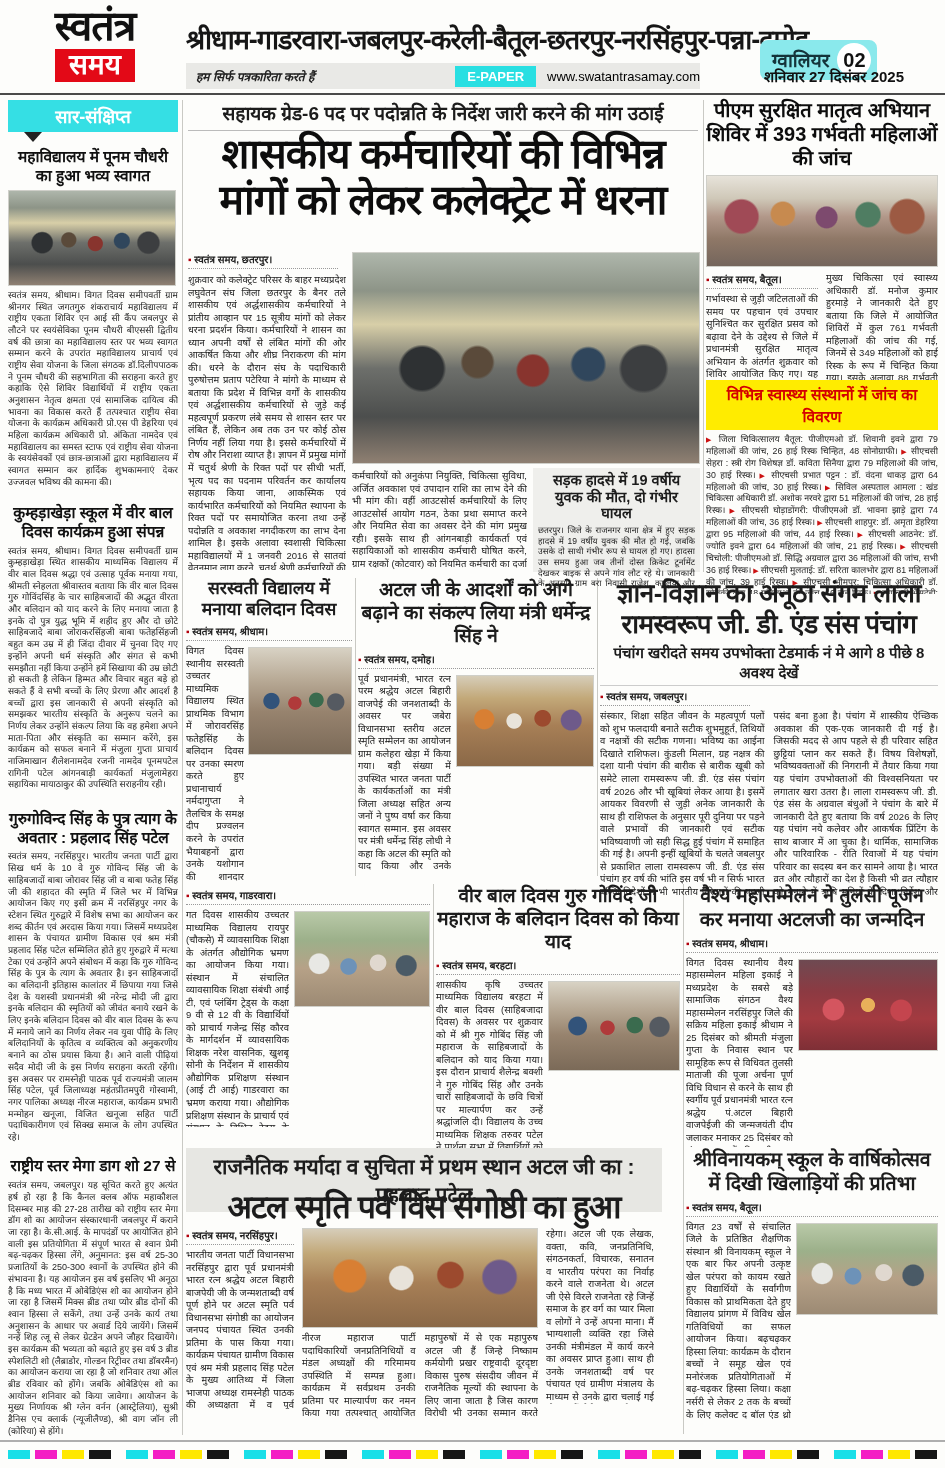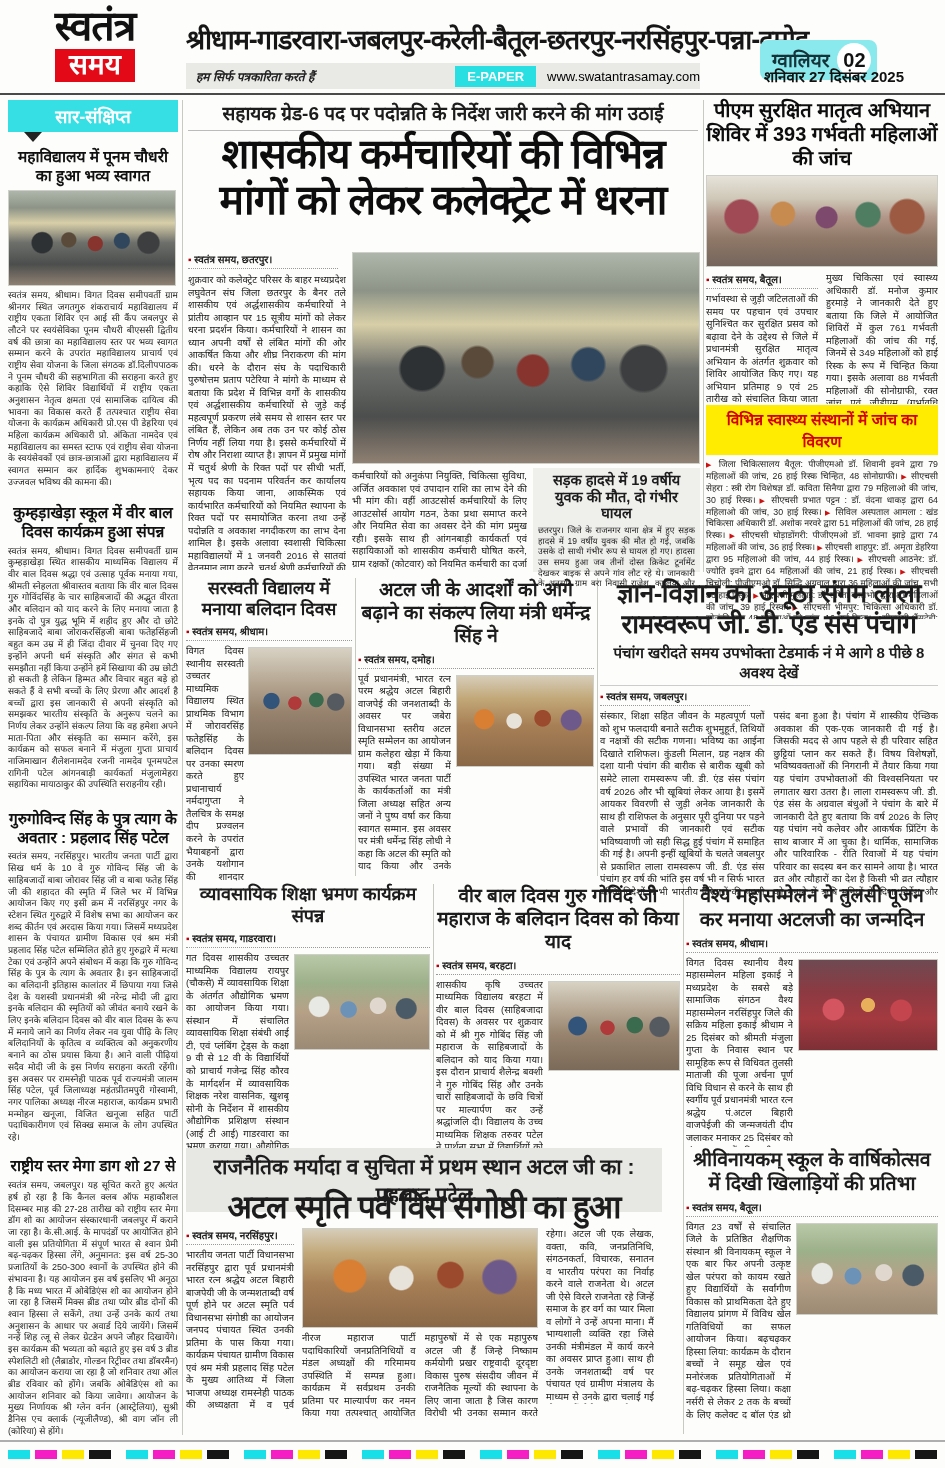--- a/index.html
+++ b/index.html
@@ -62,21 +62,21 @@
   .accident-box .bx-body { font-size:8.5px; line-height:1.25; text-align:justify; overflow:hidden; height:64px; }
 
   
   .pm { position:absolute; left:706px; top:98px; width:232px; }
   .pm-head { font-size:20px; font-weight:bold; text-align:center; line-height:1.2; color:#0d0d0d; }
   .pm-photo { width:232px; height:92px; margin-top:5px; }
   .pm-cols { display:flex; gap:8px; margin-top:5px; }
   .pm-cols > div { width:112px; }
   .pm-cols .body-txt { height:118px; }
   .health { position:absolute; left:706px; top:380px; width:232px; }
-  .health-head { background:#ffec00; color:#d40000; font-size:15.5px; font-weight:bold; text-align:center; padding:3px 0;margin-top:25px; }
+  .health-head { background:#ffec00; color:#d40000; font-size:15.5px; font-weight:bold; text-align:center; padding:3px 0; }
   .health-list { margin-top:4px; font-size:8.8px; line-height:1.35; text-align:justify; color:#1f1f1f; height:160px; overflow:hidden; }
   .h-item::before { content:" ▶ "; color:#cc1111; font-size:7px; }
 
   
   .r2a { position:absolute; left:186px; top:578px; width:166px; }
   .r2a .ttl { font-size:17.5px; font-weight:bold; text-align:center; line-height:1.2; }
   .r2a .photo { float:right; width:104px; height:108px; margin:2px 0 3px 4px; }
   .r2a .body-txt { height:238px; }
   .r2b { position:absolute; left:358px; top:578px; width:236px; }
   .r2b .ttl { font-size:19px; font-weight:bold; text-align:center; line-height:1.22; }
@@ -222,21 +222,20 @@
   </div>
 
   <div class="r2c">
     <div class="ttl">ज्ञान-विज्ञान का अनूठा संगम लाला रामस्वरूप जी. डी. एंड संस पंचांग</div>
     <div class="sub">पंचांग खरीदते समय उपभोक्ता टेडमार्क नं मे आगे 8 पीछे 8 अवश्य देखें</div>
     <div class="byline" style="margin-top:3px; width:150px;">स्वतंत्र समय, जबलपुर।</div>
     <div class="body-txt twocol">संस्कार, शिक्षा सहित जीवन के महत्वपूर्ण पलों को शुभ फलदायी बनाते सटीक शुभमुहूर्त, तिथियों व नक्षत्रों की सटीक गणना। भविष्य का आईना दिखाते राशिफल। कुंडली मिलान, ग्रह नक्षत्र की दशा यानी पंचांग की बारीक से बारीक खूबी को समेटे लाला रामस्वरूप जी. डी. एंड संस पंचांग वर्ष 2026 और भी खूबियां लेकर आया है। इसमें आयकर विवरणी से जुड़ी अनेक जानकारी के साथ ही राशिफल के अनुसार पूरी दुनिया पर पड़ने वाले प्रभावों की जानकारी एवं सटीक भविष्यवाणी जो सही सिद्ध हुई पंचांग में समाहित की गई है। अपनी इन्हीं खूबियों के चलते जबलपुर से प्रकाशित लाला रामस्वरूप जी. डी. एंड संस पंचांग हर वर्ष की भांति इस वर्ष भी न सिर्फ भारत बल्कि विदेशों में भी भारतीय परिवारों की पहली पसंद बना हुआ है। पंचांग में शास्कीय ऐच्छिक अवकाश की एक-एक जानकारी दी गई है। जिसकी मदद से आप पहले से ही परिवार सहित छुट्टियां प्लान कर सकते हैं। विषय विशेषज्ञों, भविष्यवक्ताओं की निगरानी में तैयार किया गया यह पंचांग उपभोक्ताओं की विश्वसनियता पर लगातार खरा उतरा है। लाला रामस्वरूप जी. डी. एंड संस के अग्रवाल बंधुओं ने पंचांग के बारे में जानकारी देते हुए बताया कि वर्ष 2026 के लिए यह पंचांग नये कलेवर और आकर्षक प्रिंटिंग के साथ बाजार में आ चुका है। धार्मिक, सामाजिक और पारिवारिक - रीति रिवाजों में यह पंचांग परिवार का सदस्य बन कर सामने आया है। भारत व्रत और त्यौहारों का देश है किसी भी व्रत त्यौहार को मनाने में ऋषि मुनियों के दिशा निर्देश और शास्त्रीय निर्णय का पालन करने पर विशेष रूप से पुण्य लाभ और सफलता मिलती है इसी को ध्यान में रखते हुए पंचांग में व्रत, पर्व सूक्ष्म रूप से बिलकुल सही रूप में प्रस्तुत किए गए है। नकली से बचें कुछ प्रकाशकों द्वारा विगत कई वर्षों से असली नकली का दुष्प्रचार किया जा रहा है।</div>
   </div>
 
   <div class="r3a">
-    <div class="ttl">व्यावसायिक शिक्षा भ्रमण कार्यक्रम संपन्न</div>
     <div class="byline" style="margin-top:4px;">स्वतंत्र समय, गाडरवारा।</div>
     <div class="photo ph-field"></div>
     <div class="body-txt">गत दिवस शासकीय उच्चतर माध्यमिक विद्यालय रायपुर (चौकसे) में व्यावसायिक शिक्षा के अंतर्गत औद्योगिक भ्रमण का आयोजन किया गया। संस्थान में संचालित व्यावसायिक शिक्षा संबंधी आई टी, एवं प्लंबिंग ट्रेड्स के कक्षा 9 वी से 12 वी के विद्यार्थियों को प्राचार्य गजेन्द्र सिंह कौरव के मार्गदर्शन में व्यावसायिक शिक्षक नरेश वासनिक, खुशबू सोनी के निर्देशन में शासकीय औद्योगिक प्रशिक्षण संस्थान (आई टी आई) गाडरवारा का भ्रमण कराया गया। औद्योगिक प्रशिक्षण संस्थान के प्राचार्य एवं संस्थान के विभिन्न ट्रेड्स के प्रशिक्षकों द्वारा प्लंबिंग, और ड्रज ट्रेड के विद्यार्थियों को आईटीआई की विभिन्न ट्रेड जैसे फिटर, डीजल मैकेनिक, इलेक्ट्रीशियन, वेल्डर, सिलाई कढ़ाई, कोपा आदि के बारे में प्रभावशील जानकारी प्रदान की एवं छात्र-छात्राओं की जिज्ञासाओं का निवारण करते हुए प्लंबिंग और आई टी के क्षेत्र में उन्नत भविष्य एवं प्रगतिशील व्यावसायिक शिक्षा प्रक्षेत्र को अपनाने का मार्ग प्रशस्त किया। स्वल्पाहार की व्यवस्था एवं छात्र-छात्राओं की देखरेख के लिए प्लंबिंग ट्रेड वीटी नरेश वासनिक आई टी ट्रेड वीटी श्रीमती खुशबू सोनी, सहयोगी शिक्षक जितेंद्र नामदेव और शिक्षिका श्रीमती प्रतीक्षा कौरव जी का उल्लेखनीय योगदान रहा।</div>
   </div>
 
   <div class="r3b">
     <div class="ttl">वीर बाल दिवस गुरु गोविंद जी महाराज के बलिदान दिवस को किया याद</div>
     <div class="byline" style="margin-top:4px;">स्वतंत्र समय, बरहटा।</div>
     <div class="photo ph-school"></div>
     <div class="body-txt">शासकीय कृषि उच्चतर माध्यमिक विद्यालय बरहटा में वीर बाल दिवस (साहिबजादा दिवस) के अवसर पर शुक्रवार को में श्री गुरु गोबिंद सिंह जी महाराज के साहिबजादों के बलिदान को याद किया गया। इस दौरान प्राचार्य शैलेन्द्र बक्शी ने गुरु गोबिंद सिंह और उनके चारों साहिबजादों के छवि चित्रों पर माल्यार्पण कर उन्हें श्रद्धांजलि दी। विद्यालय के उच्च माध्यमिक शिक्षक तरुवर पटेल ने प्रार्थना सभा में विद्यार्थियों को संबोधित करते हुए बताया कि यह दिवस खालसा के चार साहिबजादों - अजीत सिंह, जुझार सिंह, जोराबर सिंह और फतेह सिंह - के बलिदान को याद करने के लिए समर्पित है। अंतिम सिख गुरु गोबिंद सिंह के इन युवा पुत्रों ने अपनी आस्था की रक्षा करते हुए अपने प्राण न्यौछावर कर दिए थे। उन्होंने विशेष रूप से जोरावर सिंह और फतेह सिंह की निर्मम शहादत का उल्लेख किया।</div>

